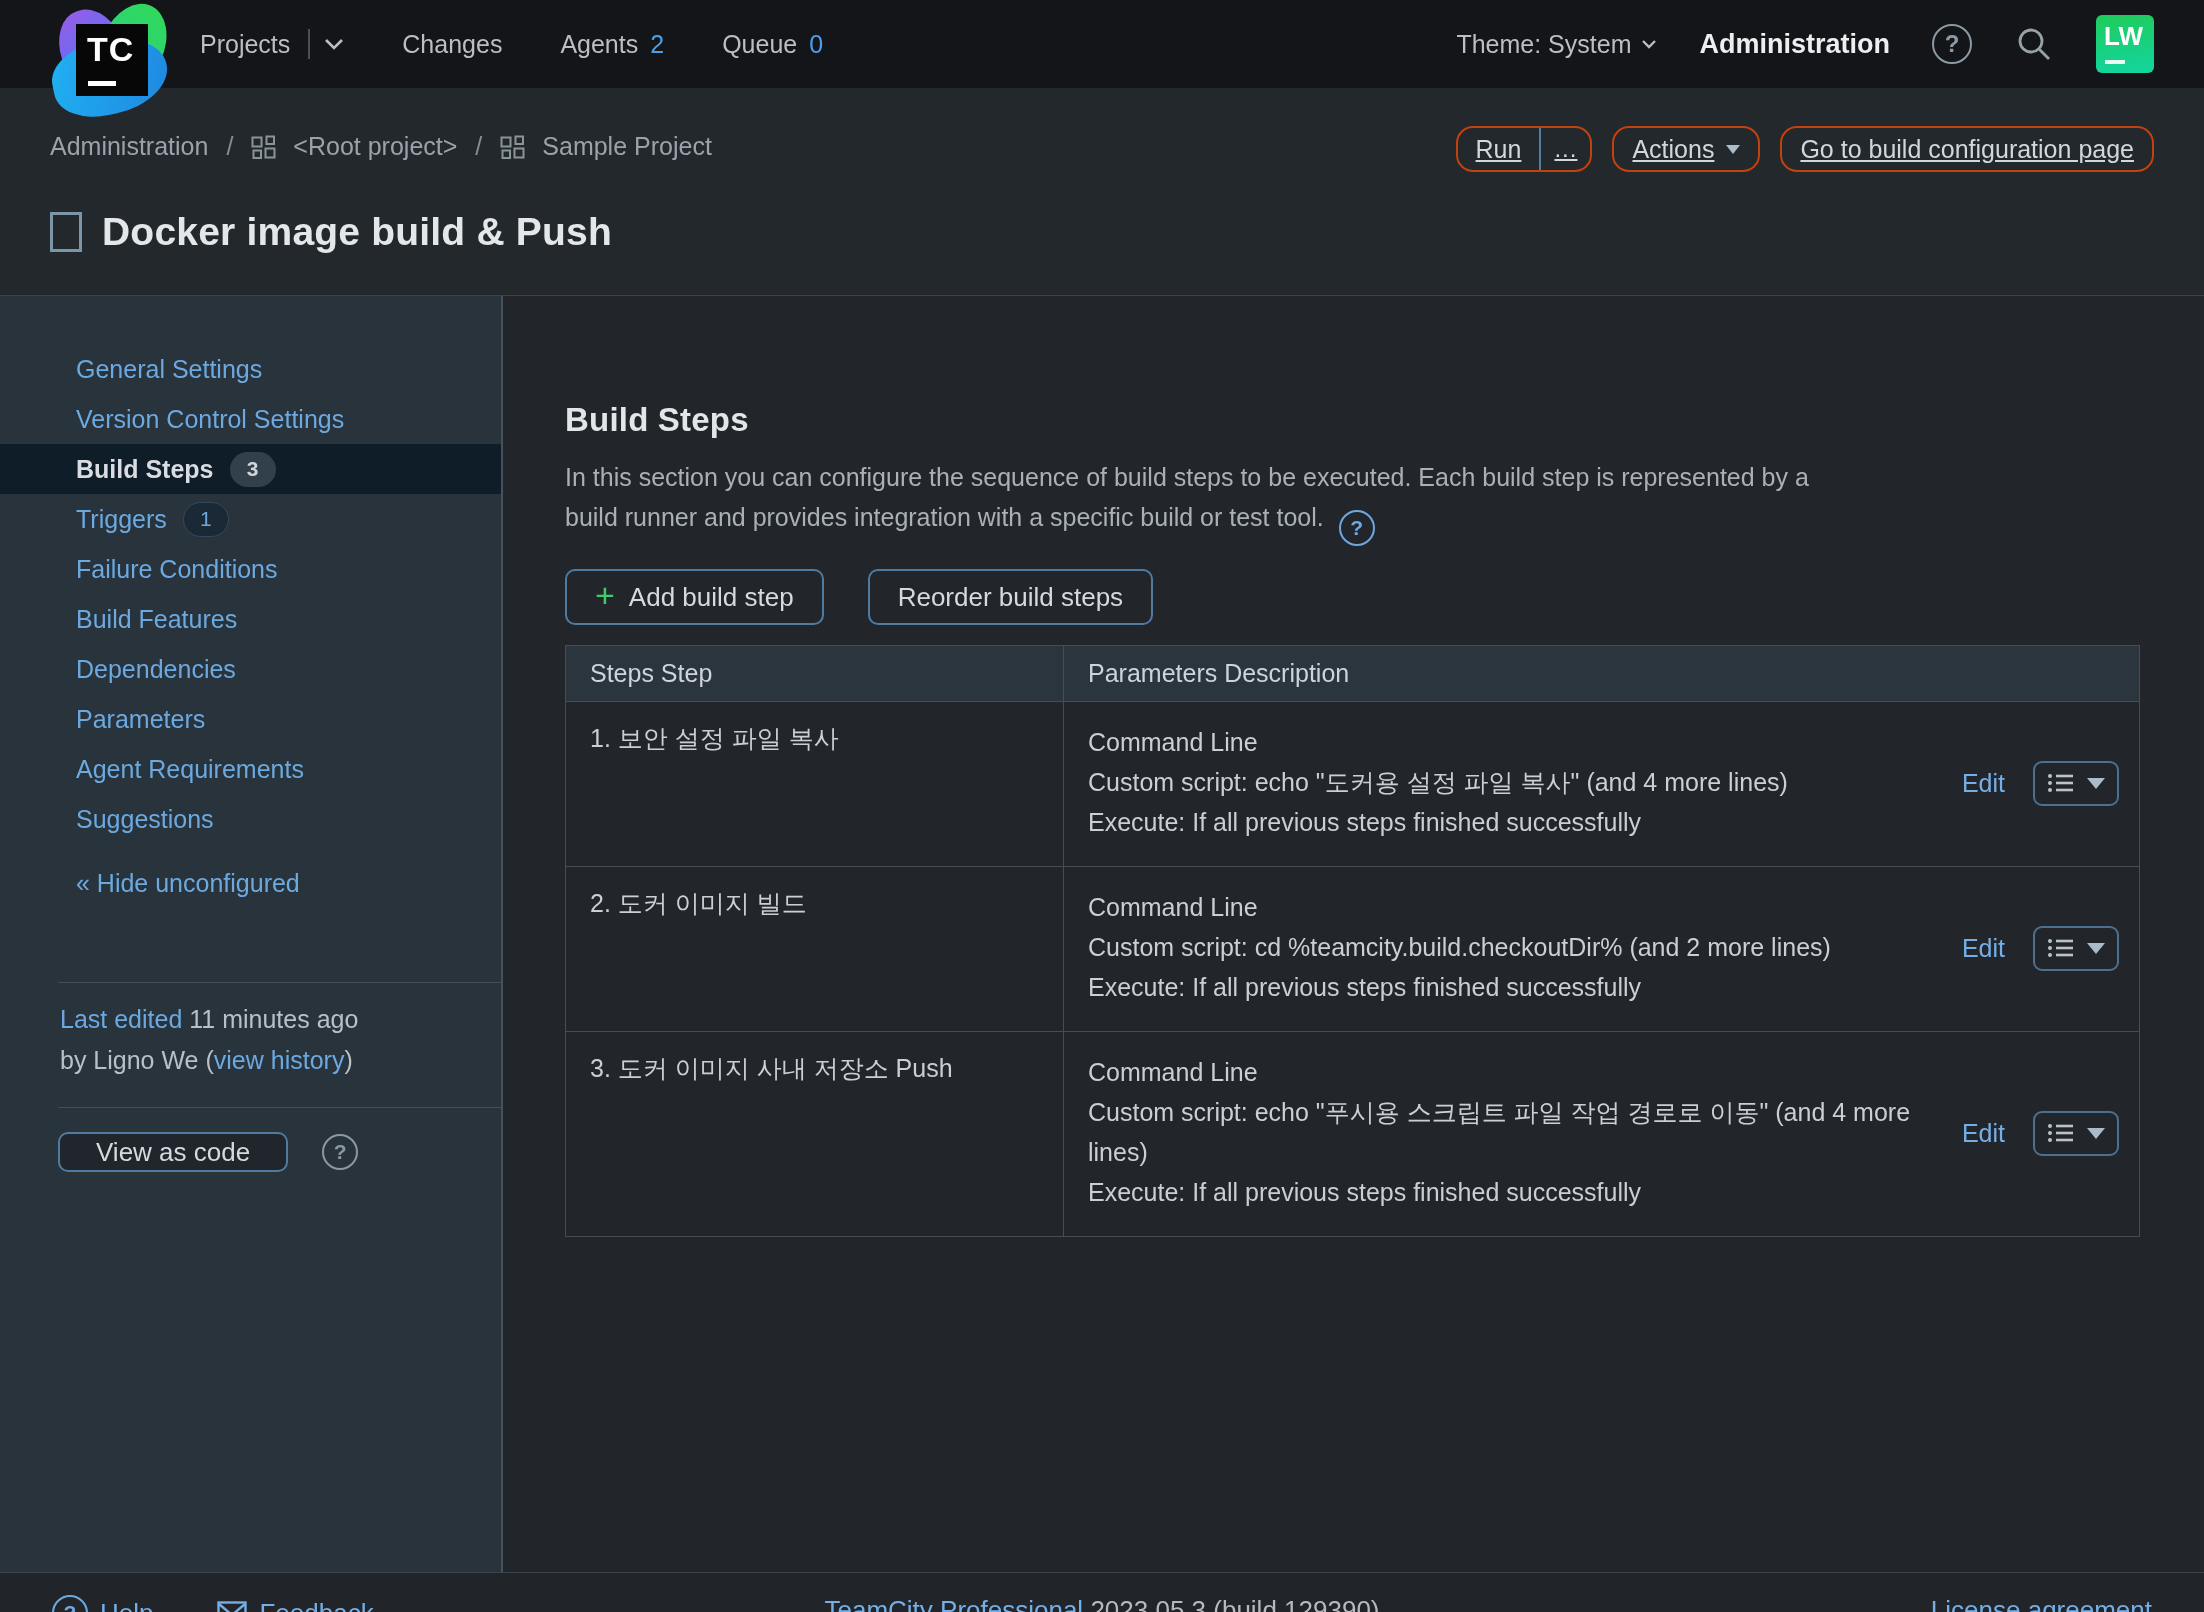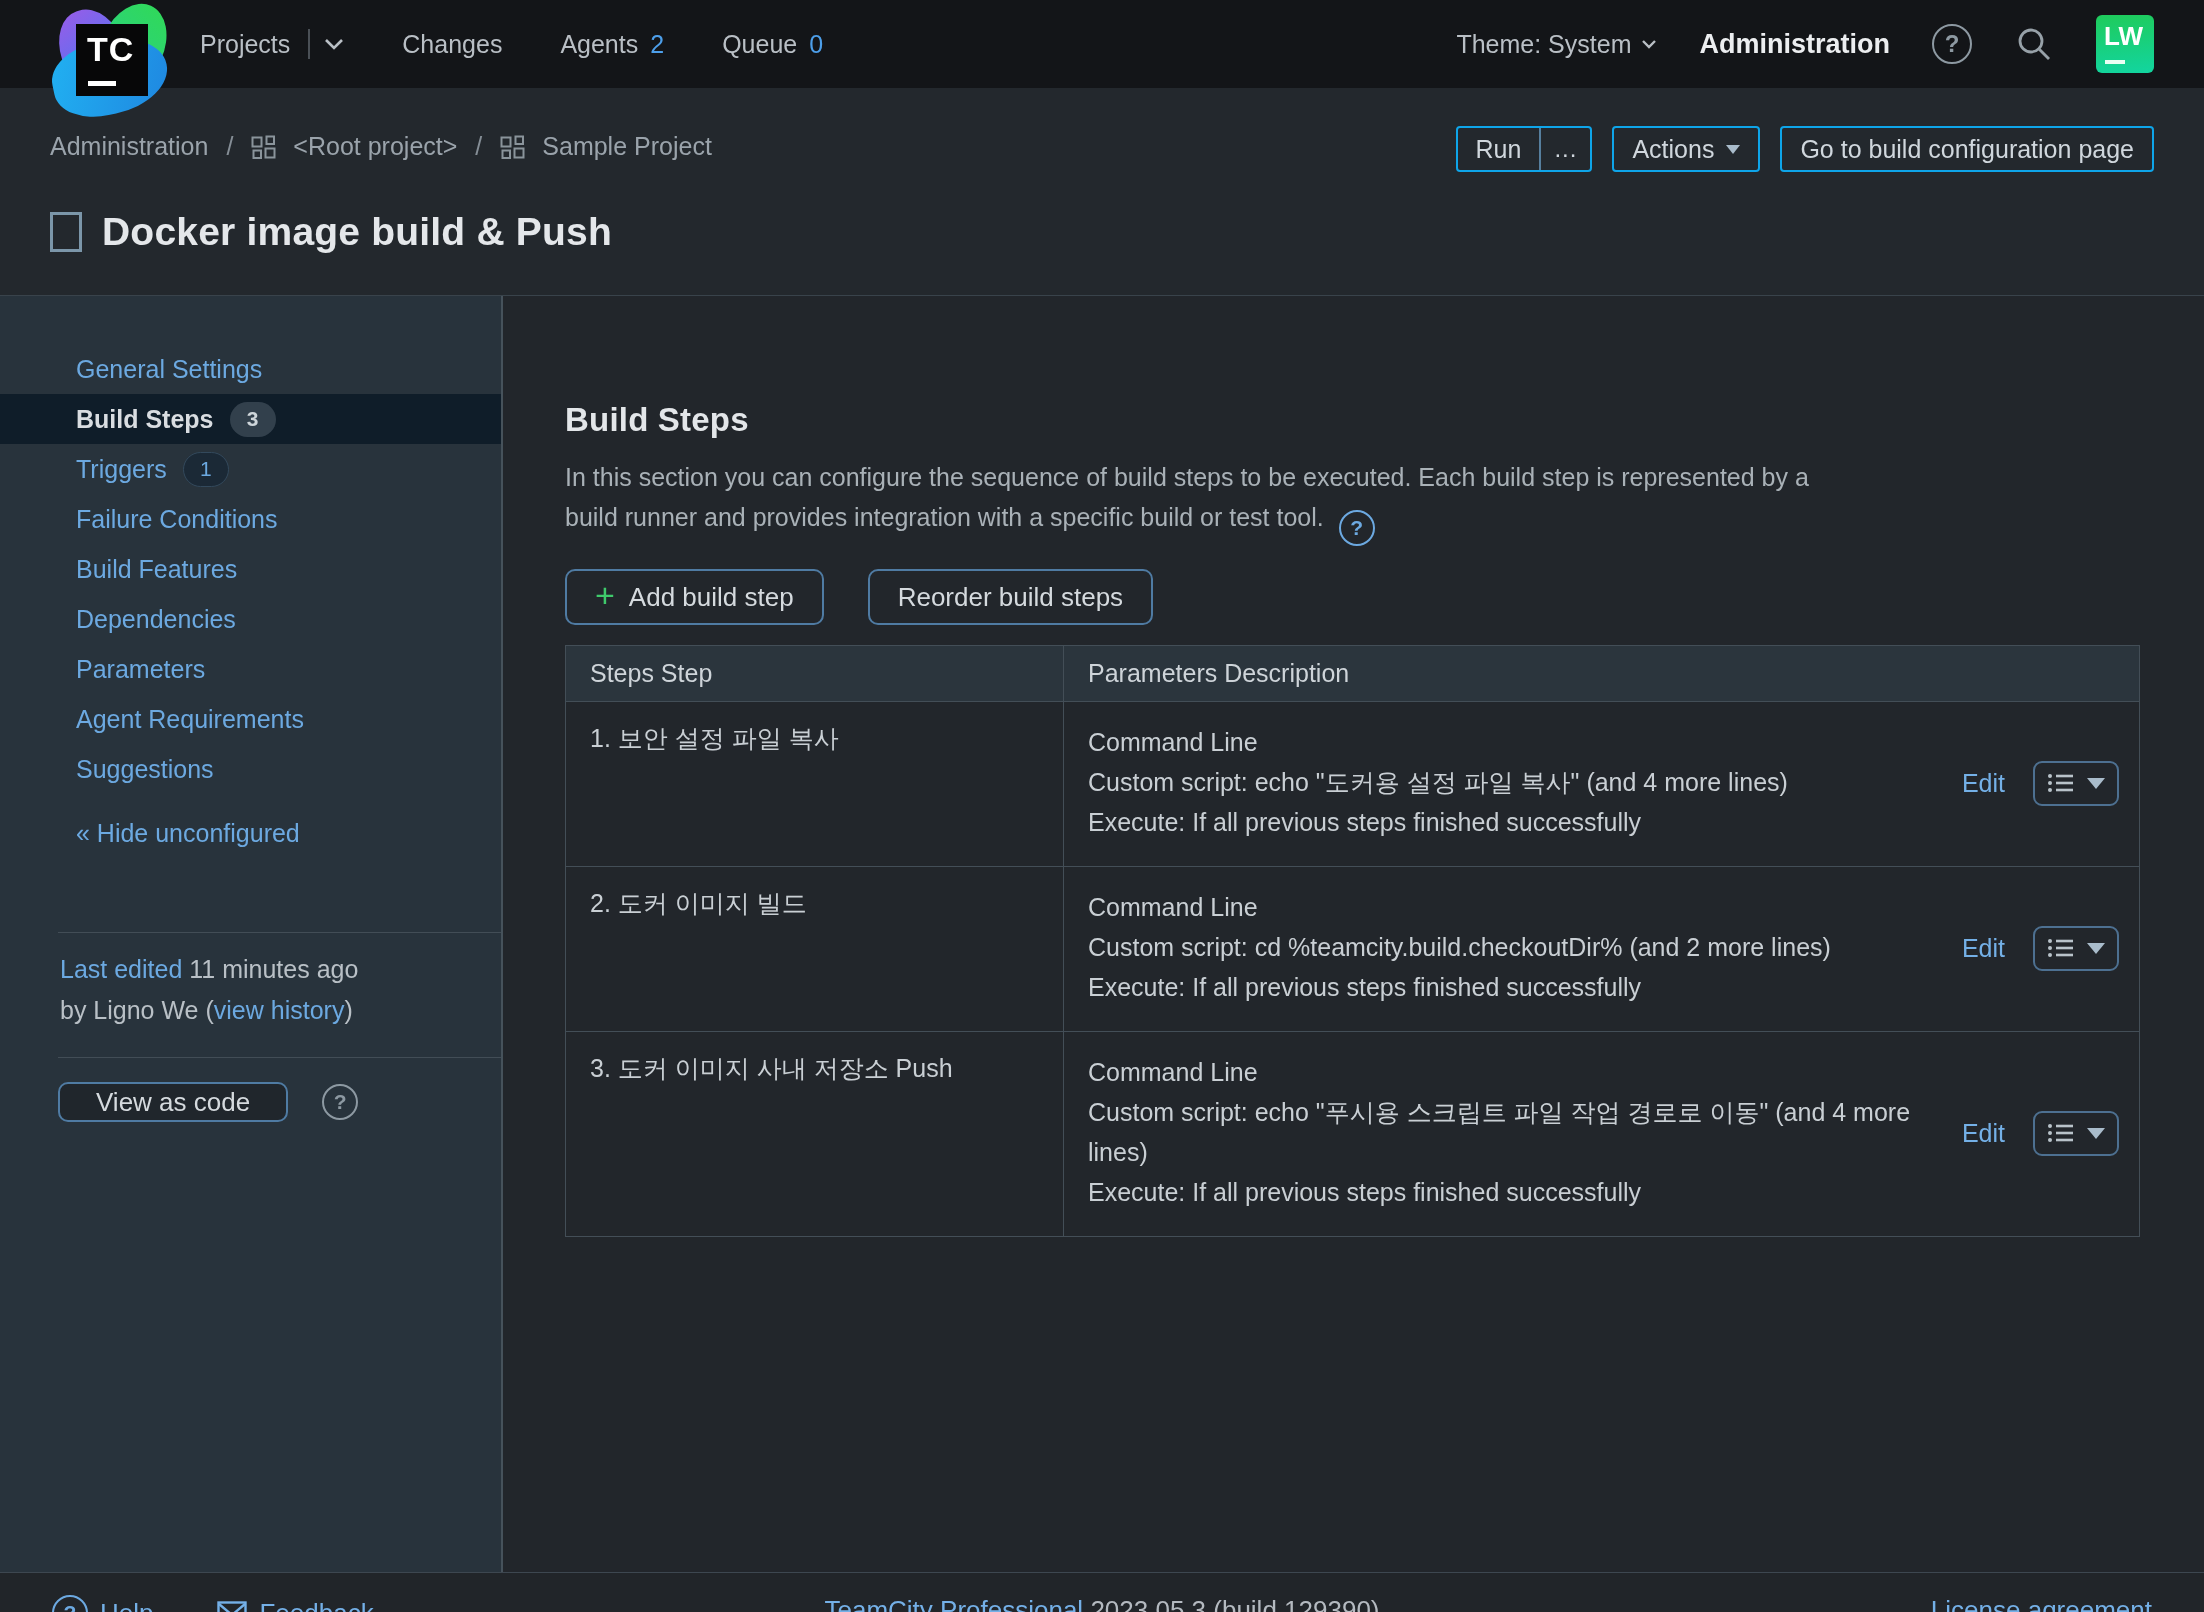--- a/index.html
+++ b/index.html
@@ -38,22 +38,22 @@
     background:linear-gradient(175deg,#1fcb5b 0%,#12d5a0 100%); }
   .avatar-init { position:absolute; left:8px; top:6px; color:#fff; font-size:26px; font-weight:700; }
   .avatar-underscore { position:absolute; left:9px; bottom:9px; width:20px; height:4px; background:#eafff4; }
   
   .header-band { height:207px; background:#23282d; position:relative; padding:0 50px; }
   .crumb-row { display:flex; align-items:center; gap:14px; padding-top:44px; font-size:25px; color:#9aa3ab; }
   .crumb-link { color:#9aa3ab; }
   .crumb-sep { color:#858e96; padding:0 4px; }
   .proj-ic { flex:none; margin-right:2px; position:relative; top:1px; }
   .header-buttons { position:absolute; right:50px; top:38px; display:flex; align-items:center; gap:20px; }
-  .hbtn { display:flex; align-items:center; background:transparent; border:2px solid #0ea5e9; border-radius:4px;
-    height:46px; color:#d0d7dd; font-size:25px; }
+  .hbtn { display:flex; align-items:center; background:transparent; border:2px solid #c2410c; border-radius:17px;
+    height:46px; color:#d0d7dd; font-size:25px;text-decoration:underline; }
   .hbtn .seg { padding:0 18px; display:flex; align-items:center; height:100%; }
   .hbtn .seg.more { border-left:2px solid #567f9e; padding:0 13px; font-size:24px; letter-spacing:1px; }
   .hbtn.single { padding:0 18px; gap:12px; }
   .title-row { position:absolute; left:50px; top:122px; display:flex; align-items:center; gap:20px; }
   .title-ic { width:32px; height:40px; border:3.5px solid #7b96a9; flex:none; }
   .page-title { font-size:39px; font-weight:600; color:#e4e7ea; letter-spacing:0.2px; }
   
   .content { display:flex; height:1277px; border-top:1px solid #39434b; }
   .sidebar { width:503px; flex:none; background:#28333c; border-right:2px solid #46525b; padding-top:48px; font-size:25px; }
   .side-item { height:50px; display:flex; align-items:center; gap:16px; padding-left:76px; color:#6ca9e1; cursor:pointer; }
@@ -210,20 +210,23 @@
     <span class="page-title">Docker image build &amp; Push</span>
   </div>
 </div>
 
 <div class="content">
 
   <div class="sidebar">
     <div class="side-item">
       <span>General Settings</span>
     </div>
+    <div class="side-item">
+      <span>Version Control Settings</span>
+    </div>
     <div class="side-item selected">
       <span>Build Steps</span>
       <span class="pill pill-sel">3</span>
     </div>
     <div class="side-item">
       <span>Triggers</span>
       <span class="pill pill-blue">1</span>
     </div>
     <div class="side-item">
       <span>Failure Conditions</span>

